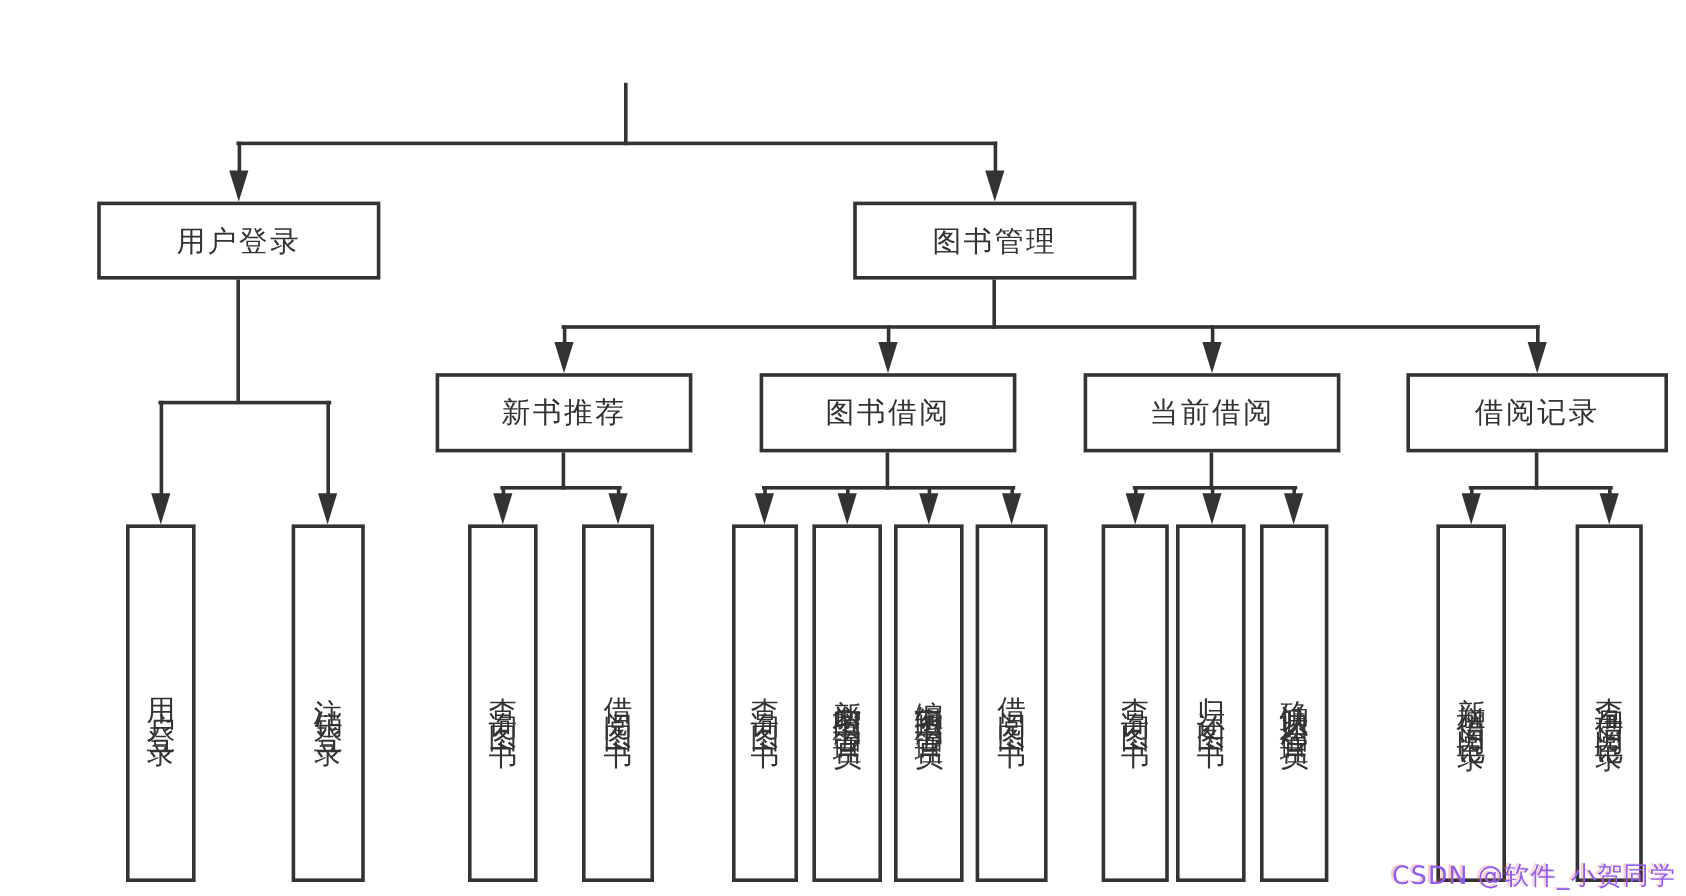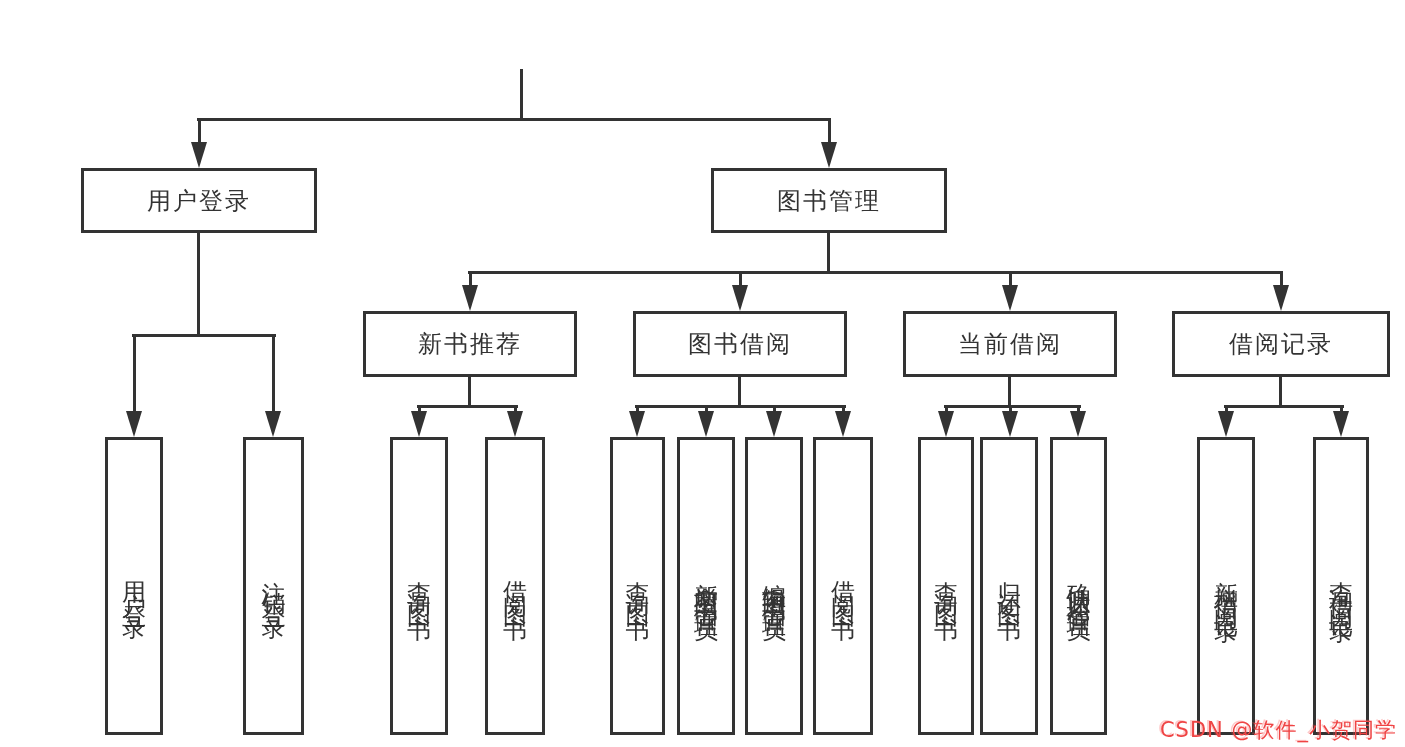--- a/index.html
+++ b/index.html
@@ -43,21 +43,21 @@
     border-left: 8px solid transparent;
     border-right: 8px solid transparent;
     border-top: 26px solid #333333;
   }
   #watermark {
     position: absolute;
     right: 8px;
     bottom: 3px;
     font-size: 21px;
     letter-spacing: 1px;
-    color: #ef4444;
+    color: #8b5cf6;
     text-shadow: -2px -1px 0 rgba(252, 84, 84, 0.30);
     pointer-events: none;
   }
 </style>
 </head>
 <body>
 
 <div id="canvas">
 
   <div id="connectors">

